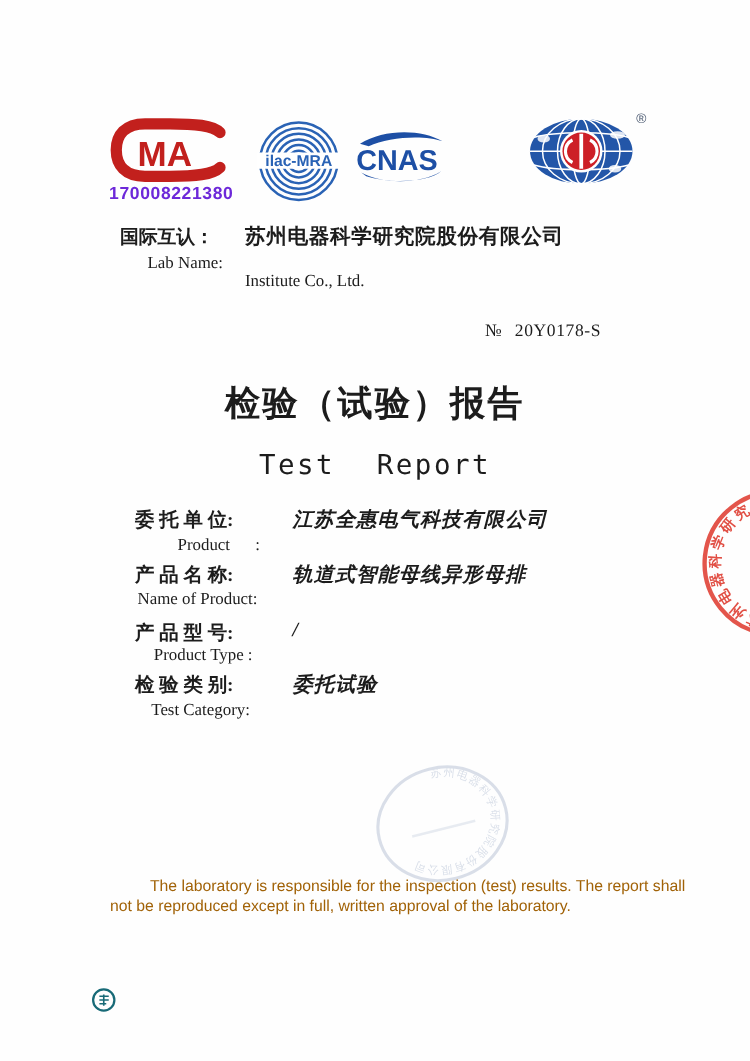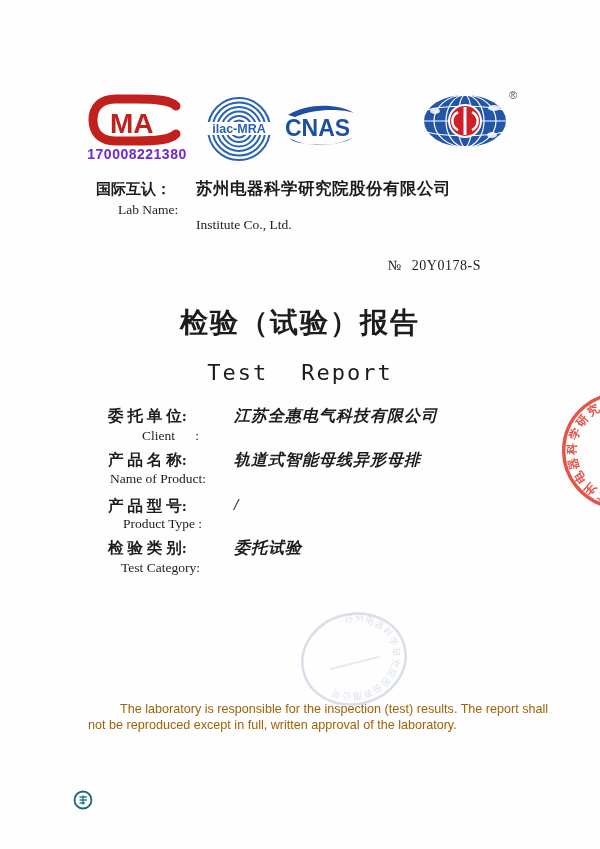--- a/index.html
+++ b/index.html
@@ -120,21 +120,21 @@
 
   <div class="abs report-no">
     <span class="prefix">№</span><span>20Y0178-S</span>
   </div>
 
   <div class="abs title-zh">检验（试验）报告</div>
   <div class="abs title-en">Test Report</div>
 
   <div class="abs f-label r1-zh">委 托 单 位: </div>
   <div class="abs f-value r1-zh">江苏全惠电气科技有限公司</div>
-  <div class="abs f-en r1-en">Client      :</div>
+  <div class="abs f-en r1-en">Product      :</div>
 
   <div class="abs f-label r2-zh">产 品 名 称: </div>
   <div class="abs f-value r2-zh">轨道式智能母线异形母排</div>
   <div class="abs f-en r2-en">Name of Product:</div>
 
   <div class="abs f-label r3-zh">产 品 型 号: </div>
   <div class="abs f-value r3-zh">/</div>
   <div class="abs f-en r3-en">Product Type :</div>
 
   <div class="abs f-label r4-zh">检 验 类 别: </div>

